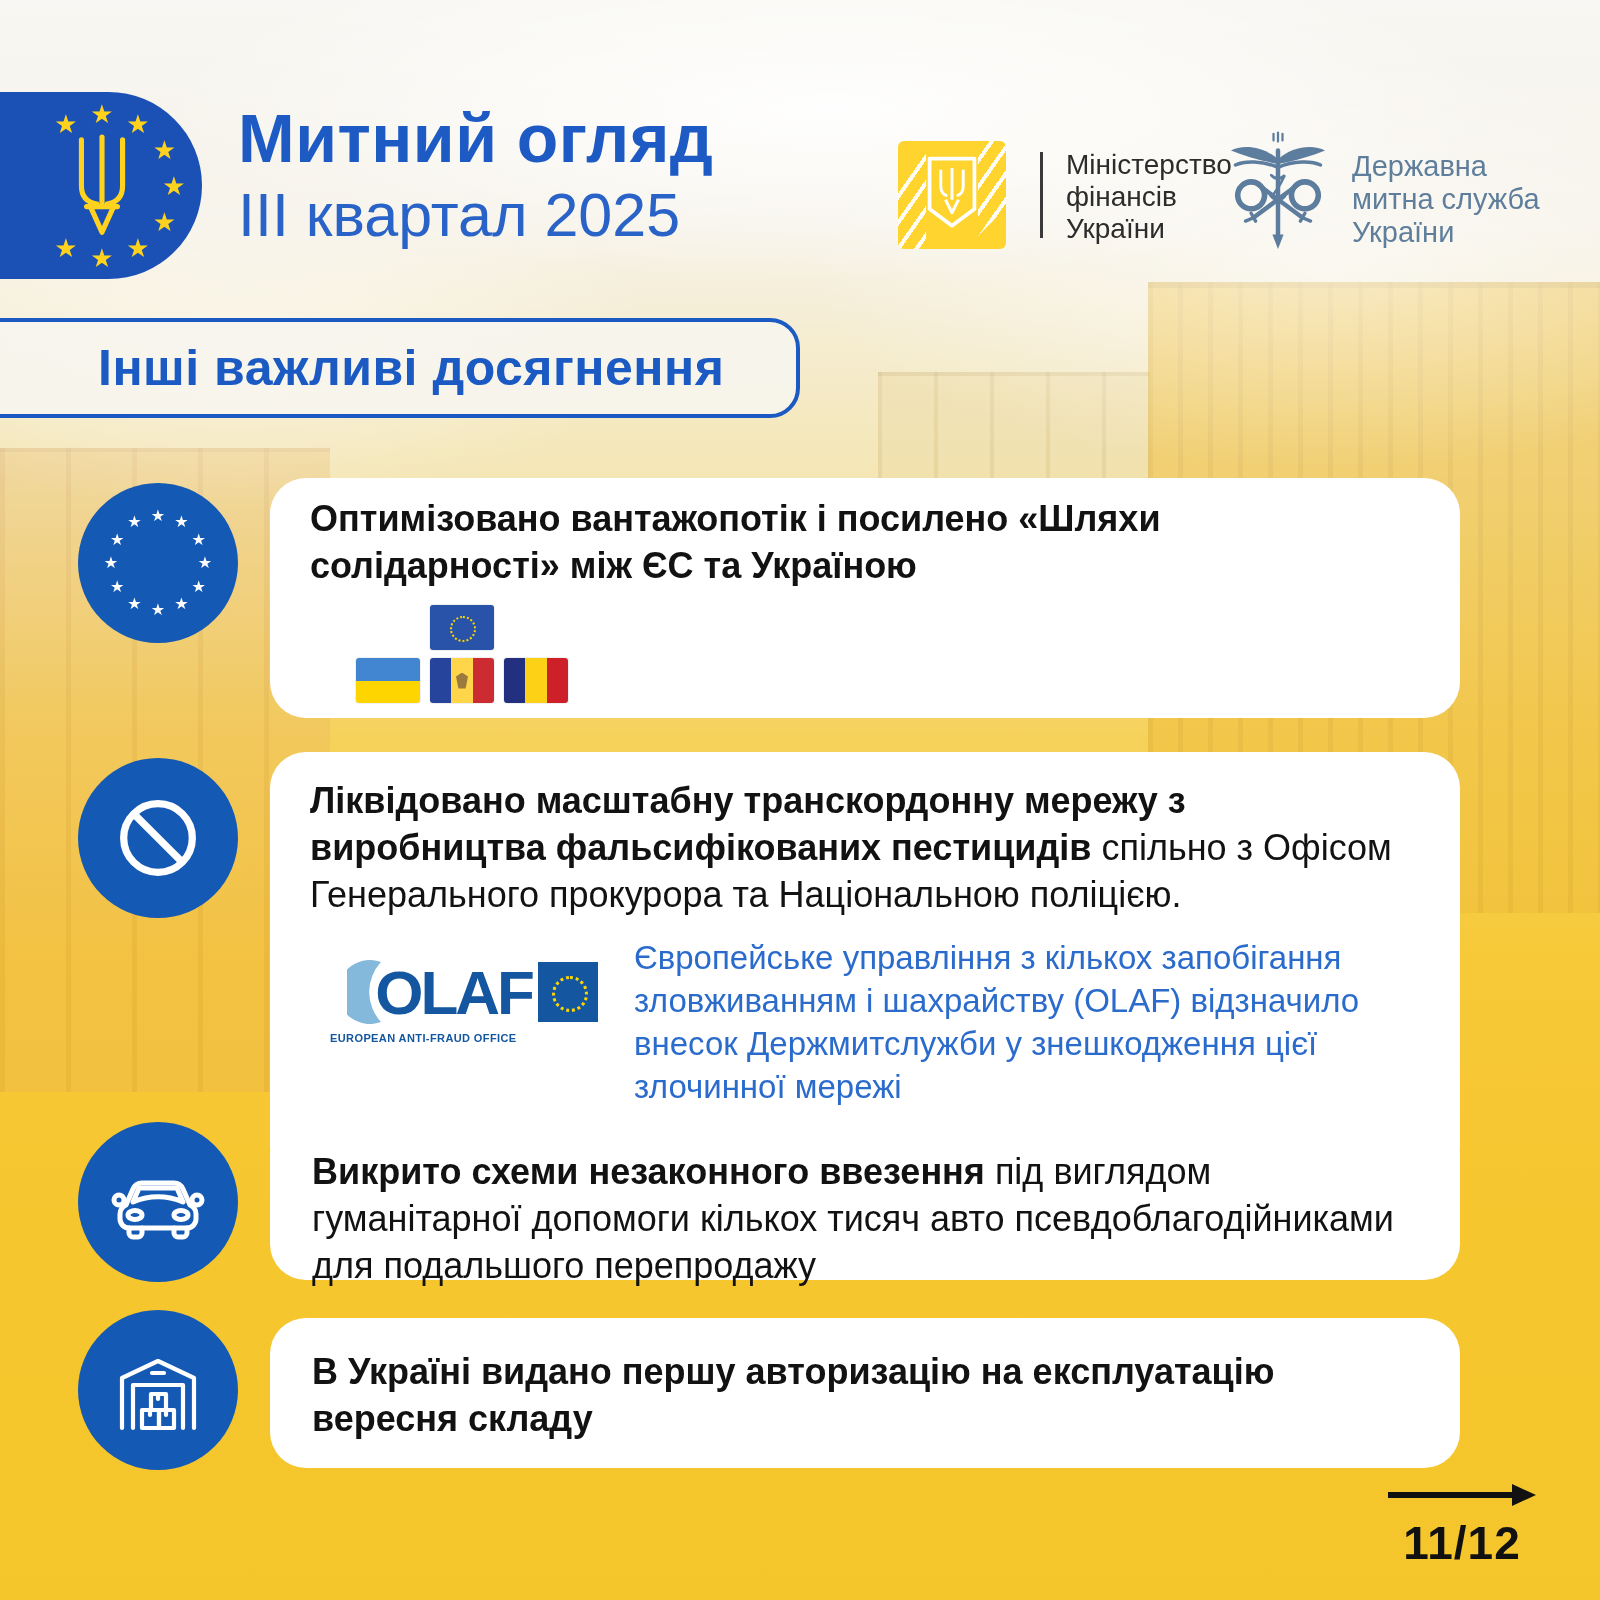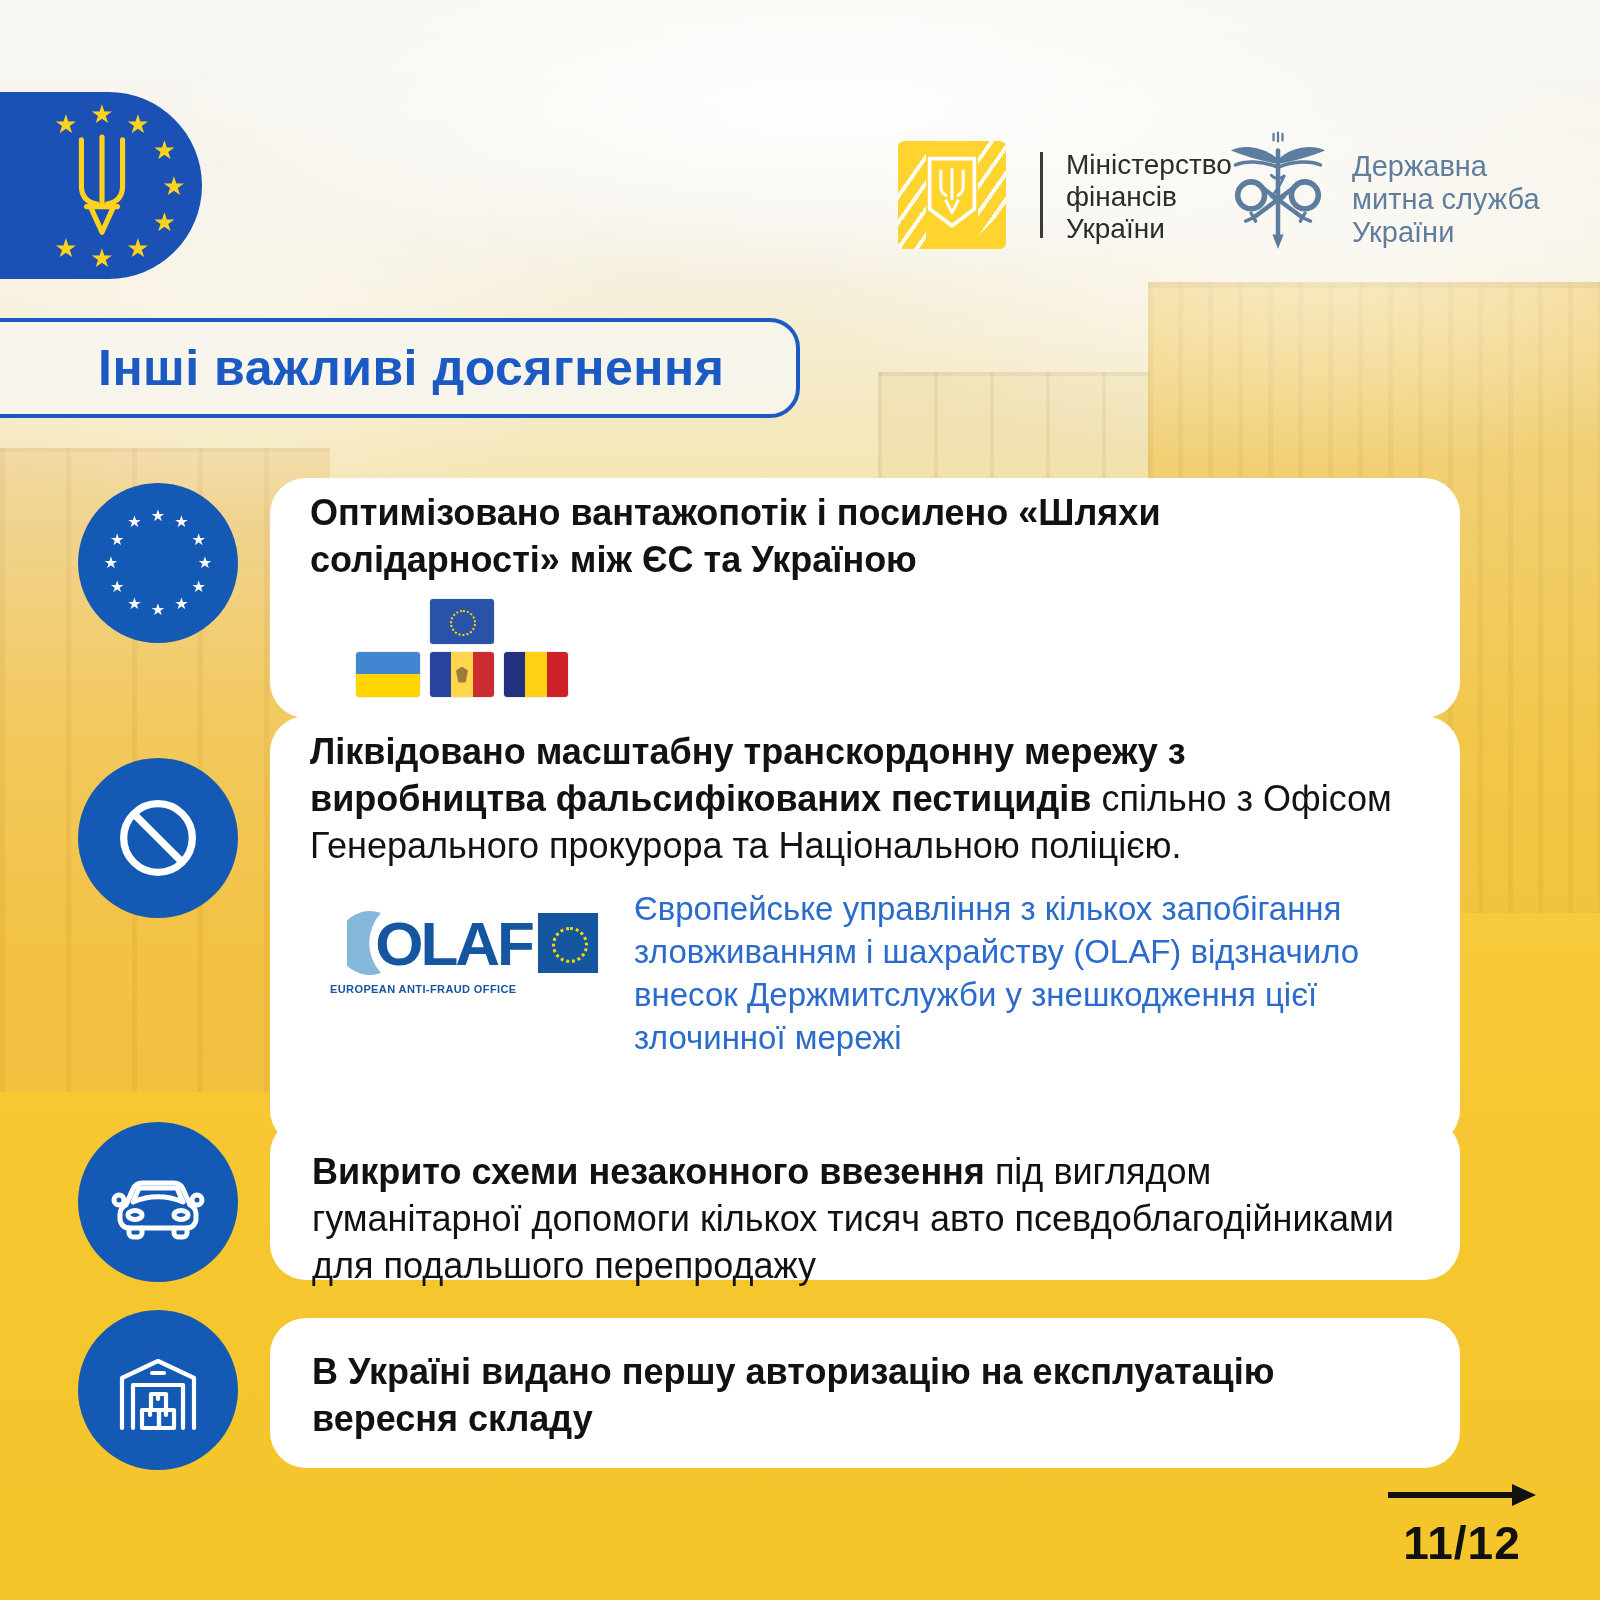--- a/index.html
+++ b/index.html
@@ -68,22 +68,22 @@
   .star:nth-of-type(5){transform:rotate(120deg)  translateY(-47px) rotate(-120deg);}
   .star:nth-of-type(6){transform:rotate(150deg)  translateY(-47px) rotate(-150deg);}
   .star:nth-of-type(7){transform:rotate(180deg)  translateY(-47px) rotate(-180deg);}
   .star:nth-of-type(8){transform:rotate(210deg)  translateY(-47px) rotate(-210deg);}
   .star:nth-of-type(9){transform:rotate(240deg)  translateY(-47px) rotate(-240deg);}
   .star:nth-of-type(10){transform:rotate(270deg) translateY(-47px) rotate(-270deg);}
   .star:nth-of-type(11){transform:rotate(300deg) translateY(-47px) rotate(-300deg);}
   .star:nth-of-type(12){transform:rotate(330deg) translateY(-47px) rotate(-330deg);}
   
   .card{position:absolute;left:270px;width:1190px;background:#ffffff;border-radius:36px;box-sizing:border-box;}
-  .card1{top:478px;height:240px;padding:11px 40px;}
-  .card2{top:716px;height:430px;padding:12px 40px;}
+  .card1{top:478px;height:240px;padding:17px 40px;}
+  .card2{top:752px;height:430px;padding:25px 40px;}
   .card3{top:1118px;height:162px;padding:30px 42px;}
   .card4{top:1318px;height:150px;padding:30px 42px;}
   .card-title{margin:0;font-size:36px;line-height:47px;color:#121212;font-weight:400;max-width:1115px;}
   .card-title .b{font-weight:700;}
   .detail-text{margin:0;font-size:33px;line-height:43px;color:#2a6bcc;}
   .card1 .detail-row{display:flex;margin-top:12px;margin-left:46px;}
   .card1 .detail-text{margin-left:50px;max-width:800px;}
   .card2 .detail-row{display:flex;margin-top:18px;margin-left:20px;align-items:flex-start;}
   .card2 .detail-text{margin-left:36px;max-width:810px;}
   
@@ -134,20 +134,24 @@
       <g stroke="#ffd21e" stroke-width="4" fill="none" stroke-linecap="round" stroke-linejoin="round">
         <path d="M14 6 V42 Q14 54 26 56"></path>
         <path d="M46 6 V42 Q46 54 34 56"></path>
         <path d="M30 4 V58"></path>
         <path d="M18 58 H42"></path>
         <path d="M21 58 L30 78 L39 58"></path>
       </g>
     </svg>
   </div>
 
+  <div class="title">
+    <div class="t1">Митний огляд</div>
+    <div class="t2">III квартал 2025</div>
+  </div>
 
   <div class="mf-box">
     <div class="mf-hatch h1"></div>
     <div class="mf-hatch h2"></div>
     <svg width="56" height="84" viewBox="0 0 60 86">
       <g stroke="#ffffff" stroke-width="4" fill="none" stroke-linejoin="round">
         <path d="M6 4 H54 V58 L30 76 L6 58 Z"></path>
         <path d="M18 16 V34 Q18 42 25 44" stroke-width="3.2"></path>
         <path d="M42 16 V34 Q42 42 35 44" stroke-width="3.2"></path>
         <path d="M30 14 V48" stroke-width="3.2"></path>

